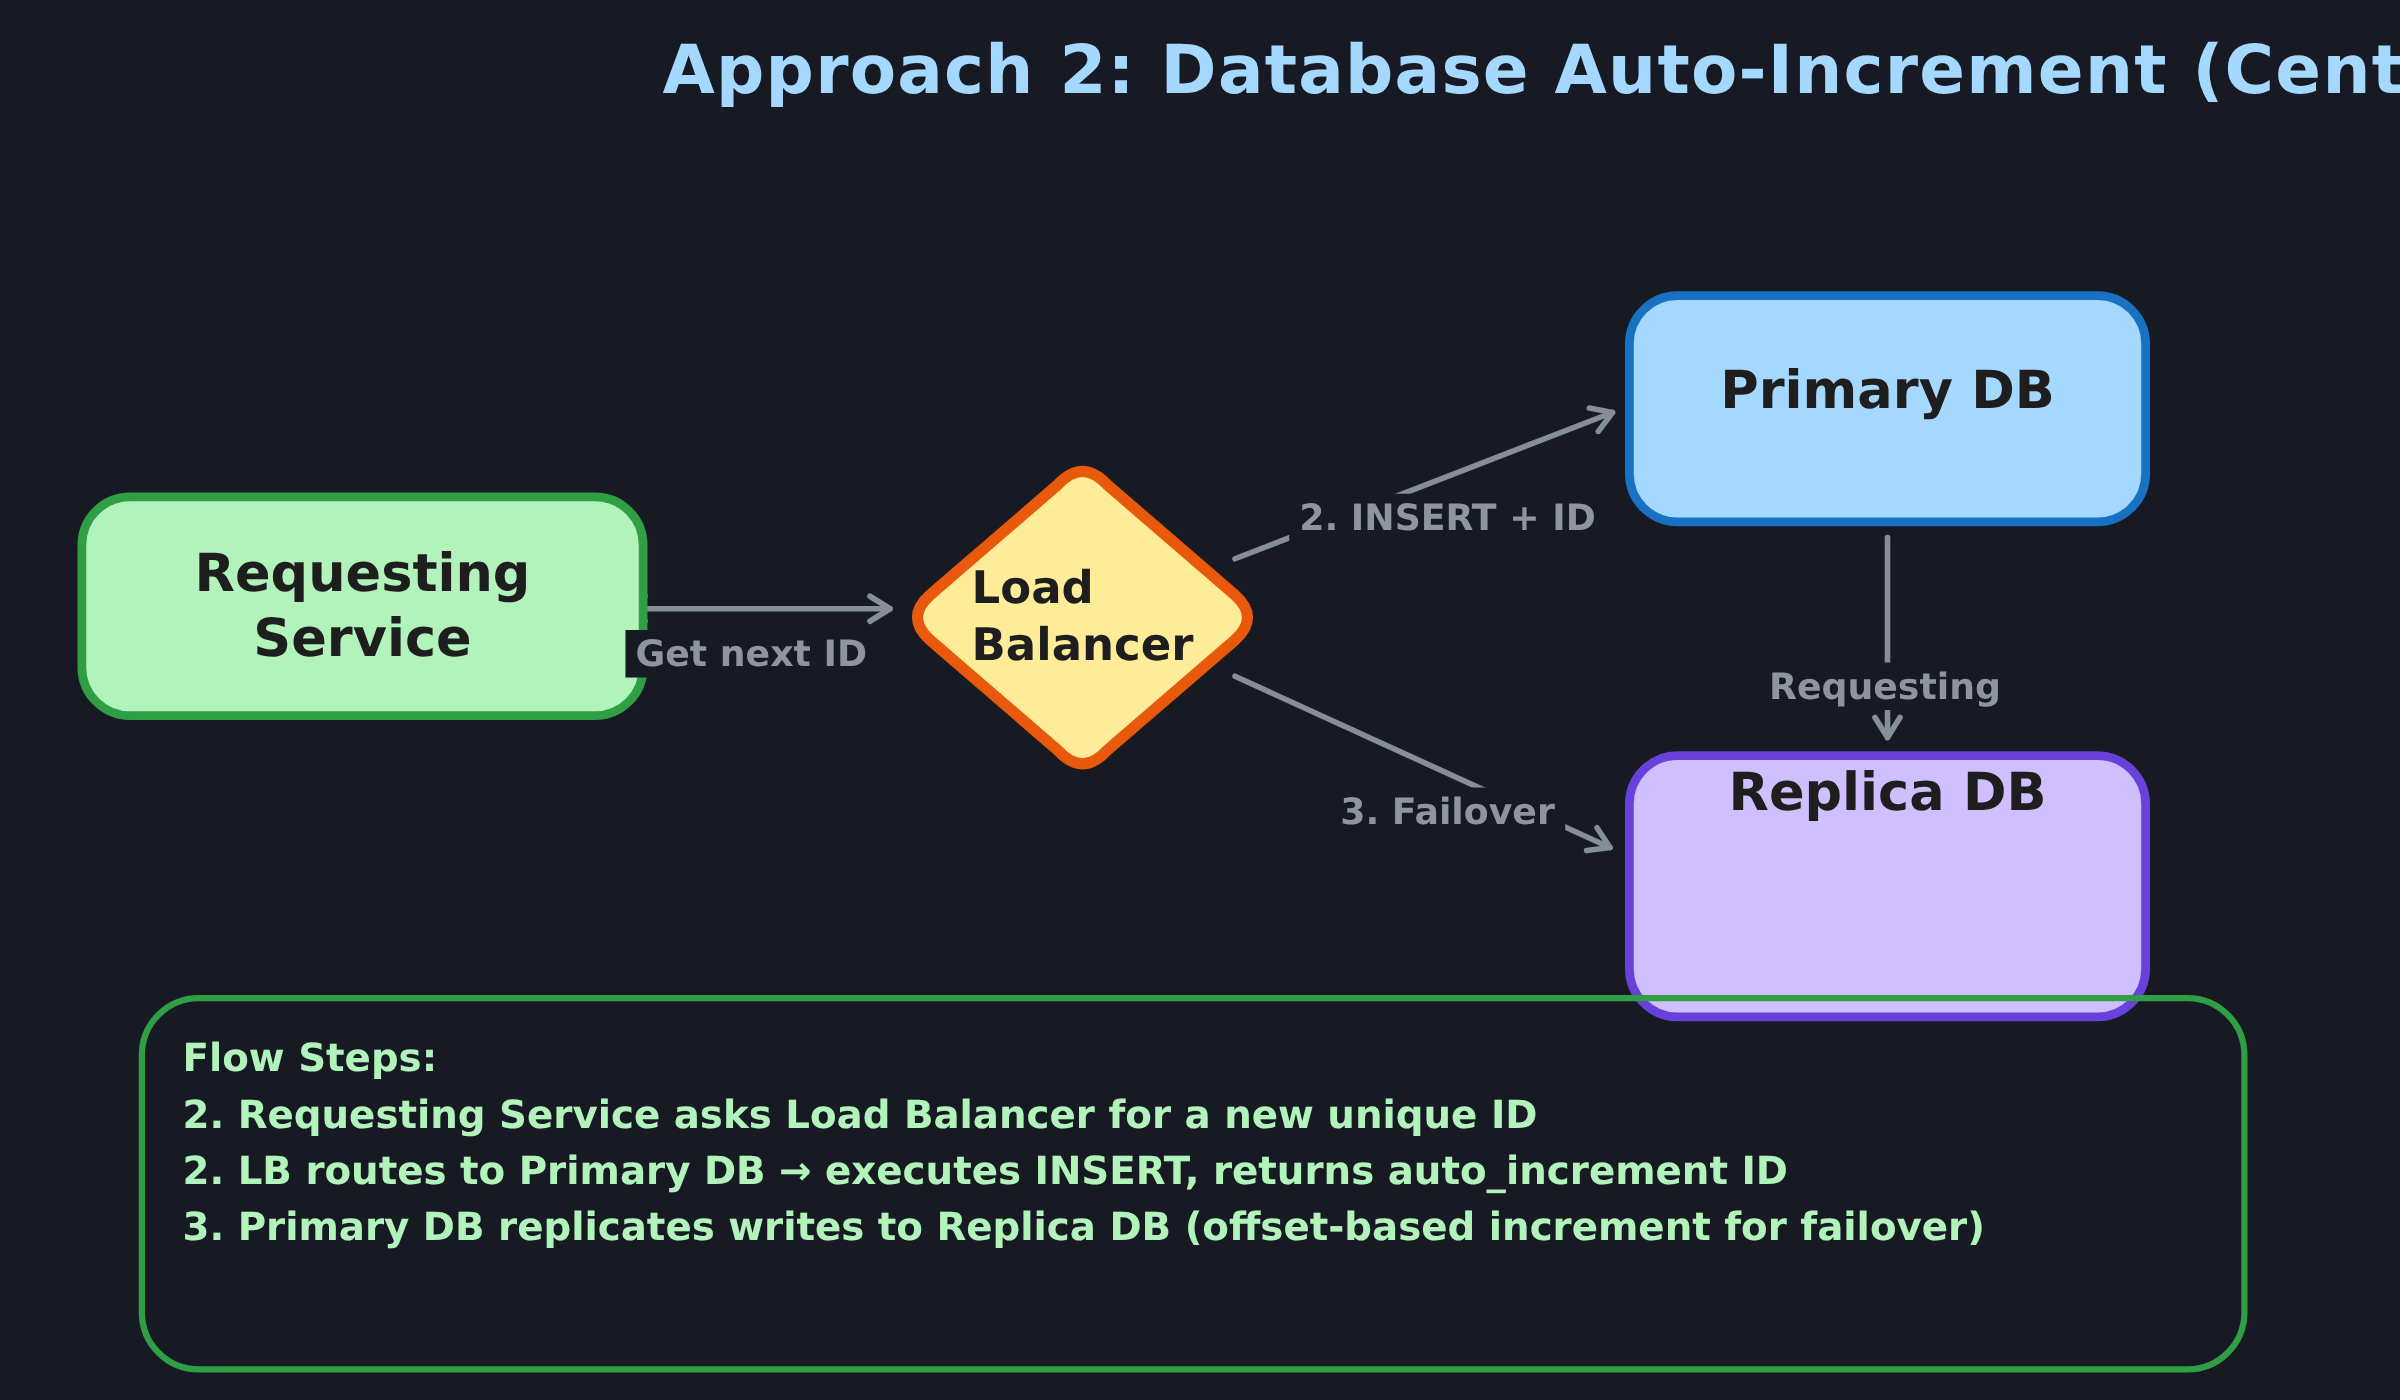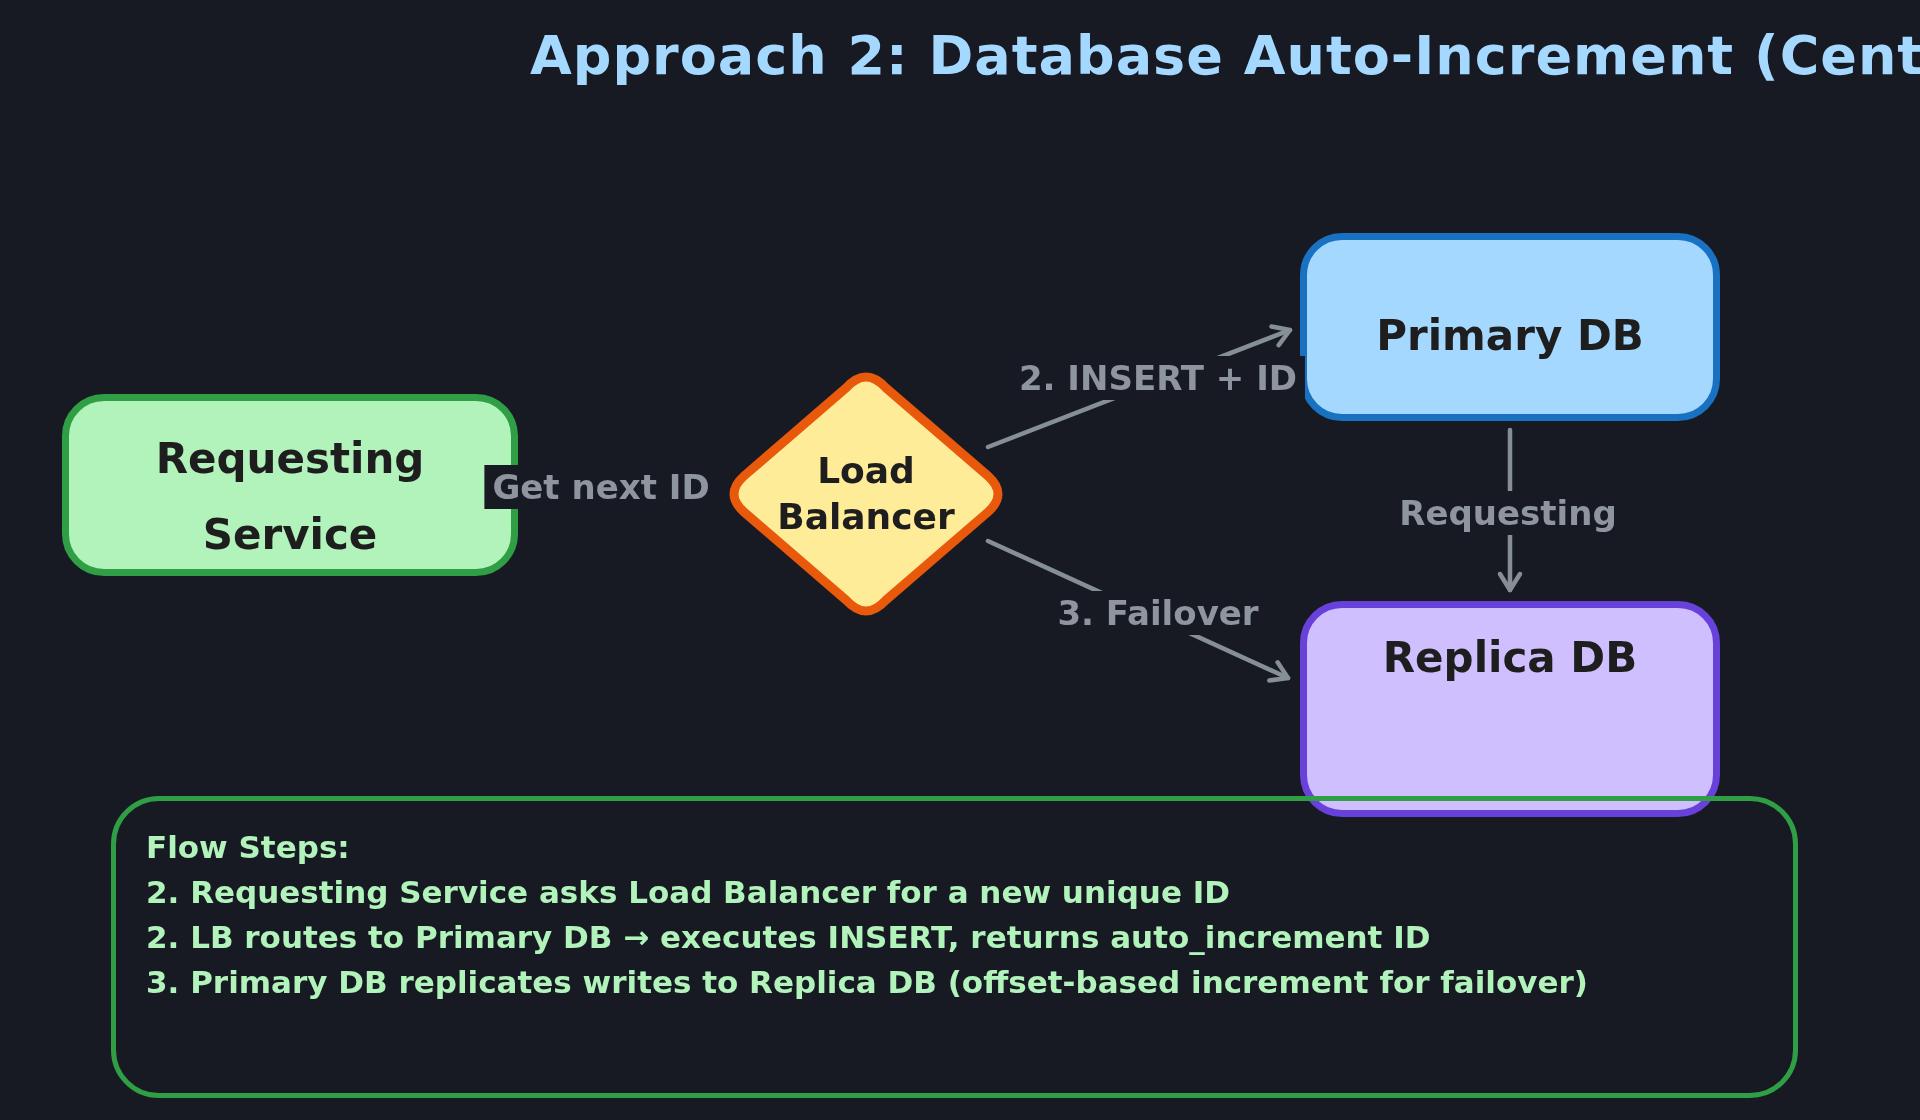--- a/index.html
+++ b/index.html
@@ -27,47 +27,47 @@
     font-size:54px;font-weight:bold;color:var(--title-blue);
     white-space:nowrap;letter-spacing:1px;
   }
 
   svg.overlay{position:absolute;left:0;top:0;width:1920px;height:1120px;}
 
   .node{
     position:absolute;display:flex;flex-direction:column;align-items:center;
     border-radius:42px;color:var(--ink);font-weight:bold;text-align:center;
   }
-  .node .nl{font-size:42px;line-height:52px;margin-top:24px;}
+  .node .nl{font-size:42px;line-height:52px;}
 
   .node-green{
     left:62px;top:394px;width:456px;height:182px;
     background:var(--green-fill);border:7px solid var(--green-border);
     justify-content:center;
   }
   .node-blue{
     left:1300px;top:233px;width:420px;height:188px;
     background:var(--blue-fill);border:7px solid var(--blue-border);
     padding-top:46px;
   }
   .node-purple{
     left:1300px;top:601px;width:420px;height:216px;
     background:var(--purple-fill);border:7px solid var(--purple-border);
   }
 
   .diamond-label{
     position:absolute;left:866px;top:494px;transform:translate(-50%,-50%);
-    color:var(--ink);font-weight:bold;text-align:center;
+    color:var(--ink);font-weight:bold;text-align:left;
     font-size:36px;line-height:46px;
   }
 
   .edge-label{
     position:absolute;transform:translate(-50%,-50%);
-    color:var(--gray-label);font-weight:bold;font-size:34px;
-    background:var(--bg);padding:2px 8px;white-space:nowrap;
+    color:var(--gray-label);font-weight:bold;font-size:29px;
+    background:var(--bg);padding:2px 8px;white-space:nowrap;margin-top:36px;
   }
   .el-get{left:601px;top:487px;text-align:right;}
   .el-insert{left:1158px;top:378px;}
   .el-failover{left:1158px;top:613px;}
   .el-replication{left:1508px;top:513px;}
 
   .flow-box{
     position:absolute;left:67px;top:796px;width:1687px;height:302px;
     border:5px solid var(--green-border);border-radius:48px;
     color:var(--flow-green);font-weight:bold;

